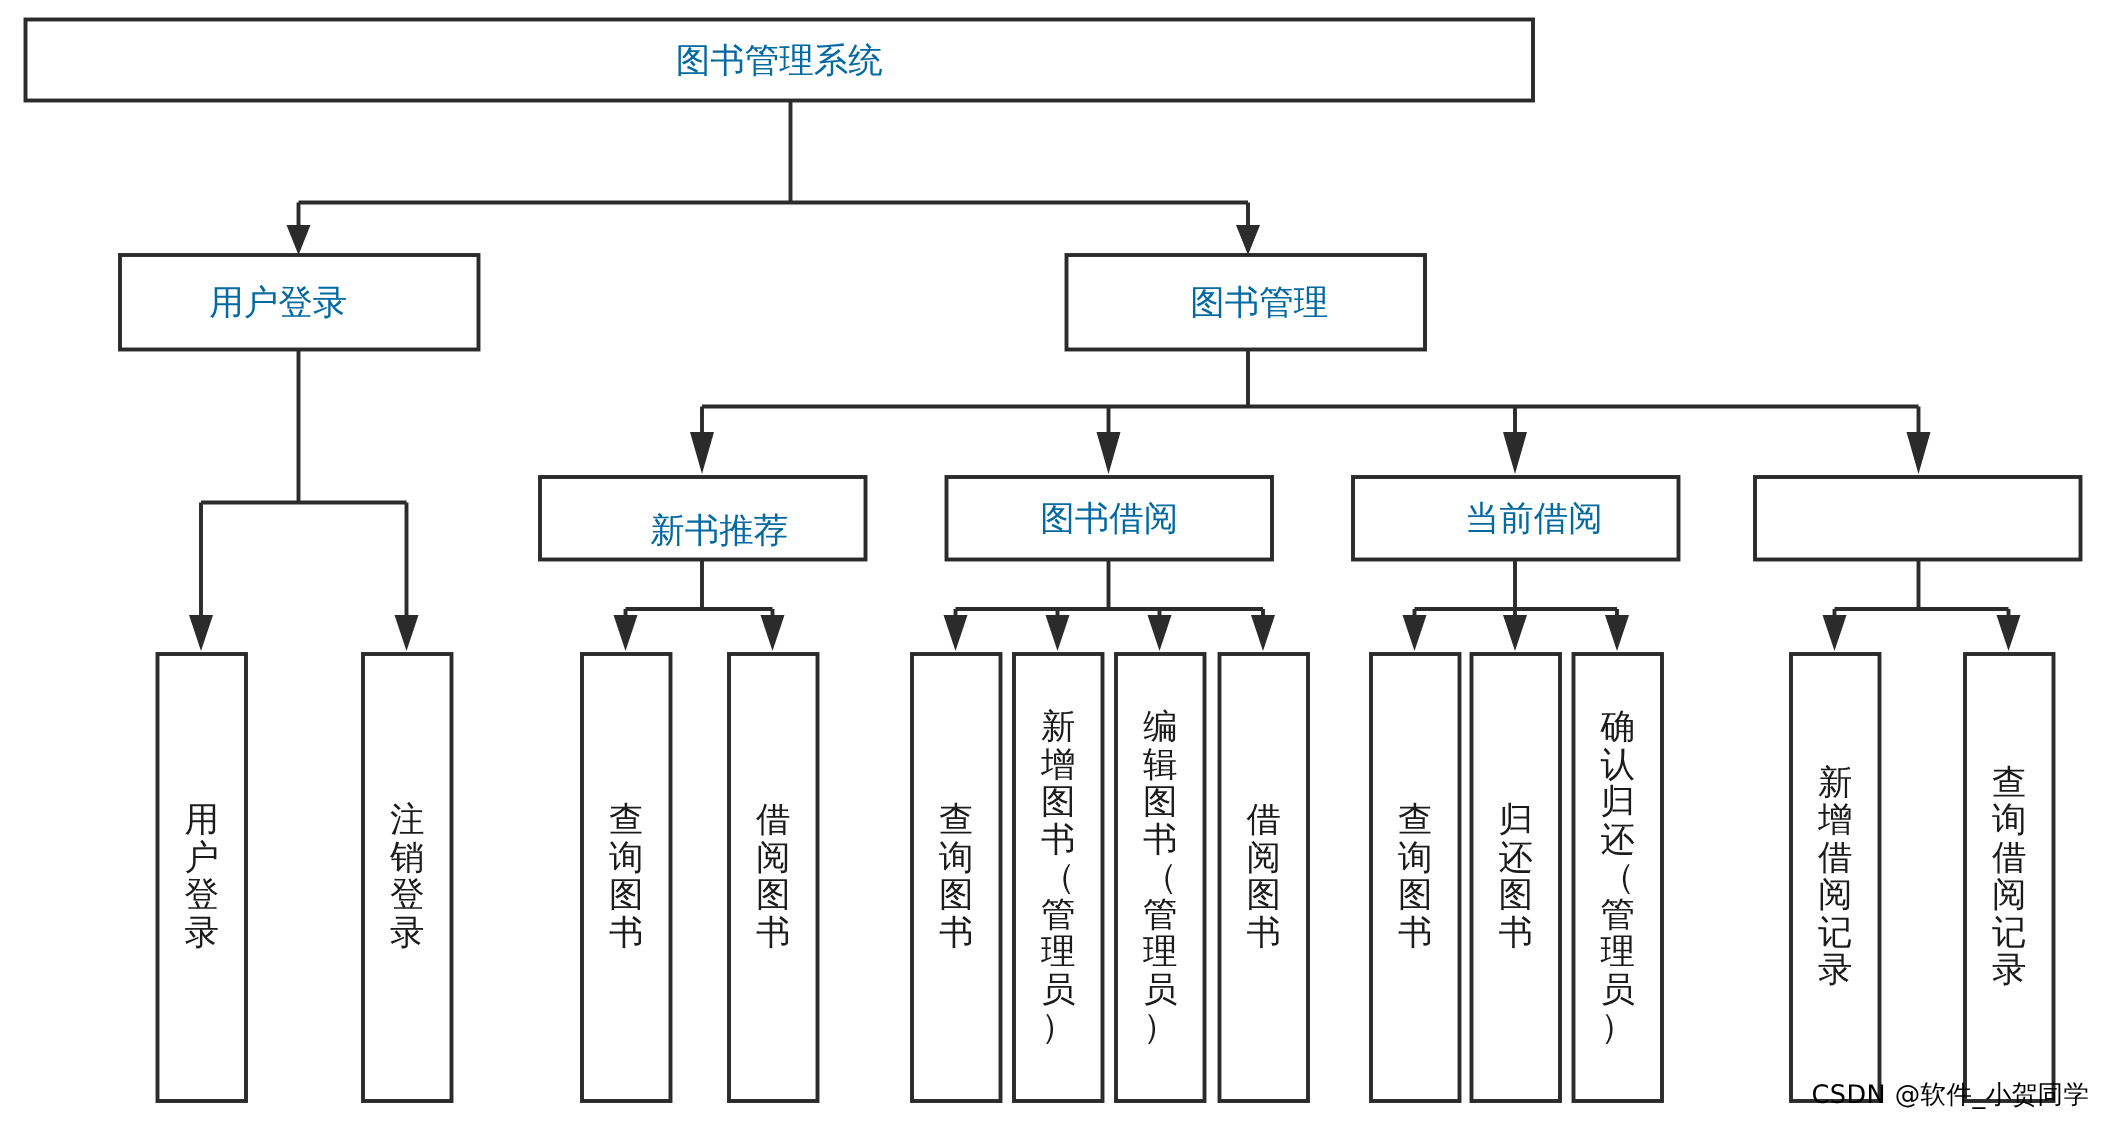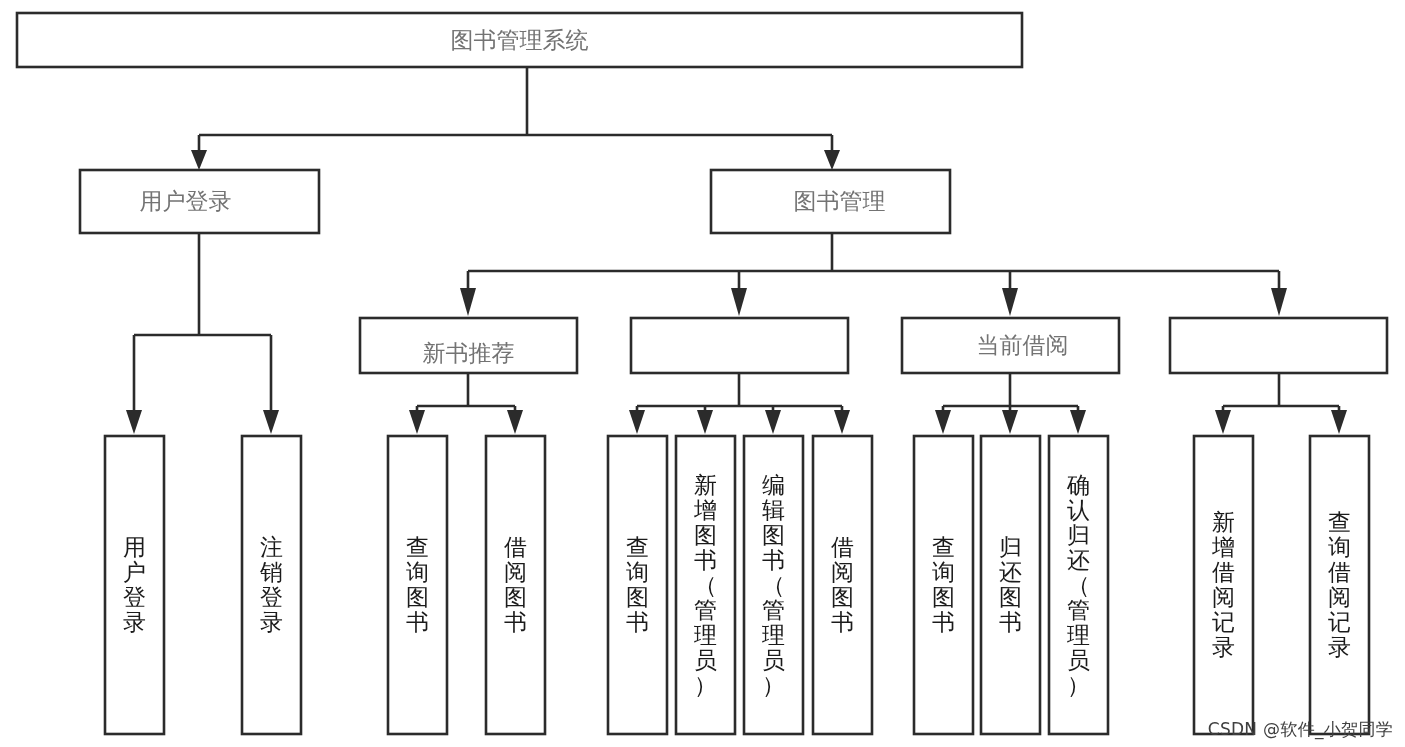--- a/index.html
+++ b/index.html
@@ -57,29 +57,29 @@
     text-align: center;
     white-space: nowrap;
   }
   .horiz-text-wrap {
     position: absolute;
     display: flex;
     align-items: center;
     justify-content: center;
     pointer-events: none;
     font-size: 23px;
-    color: #737373;
+    color: #0369a1;
     white-space: nowrap;
   }
   .watermark {
     position: absolute;
     right: 12px;
     bottom: 6px;
     font-size: 17px;
-    color: #404040;
+    color: #000000;
     letter-spacing: 0.3px;
     white-space: nowrap;
   }
 </style>
 </head>
 <body>
 
 <div id="diagram-root">
 
   <svg class="diagram-canvas" viewBox="0 0 1405 747">
@@ -176,21 +176,22 @@
       <rect class="node-box" x="1194" y="436" width="59" height="298"></rect>
       <rect class="node-box" x="1310" y="436" width="59" height="298"></rect>
     </g>
   </svg>
 
   <div class="horiz-text-wrap" style="left:17px; top:13px; width:1005px; height:54px;">图书管理系统</div>
 
   <div class="horiz-text-wrap" style="left:80px; top:170px; width:211px; height:63px;">用户登录</div>
   <div class="horiz-text-wrap" style="left:711px; top:170px; width:257px; height:63px;">图书管理</div>
 
-  <div class="horiz-text-wrap" style="left:360px; top:318px; width:217px; height:70px;">新书推荐</div>
+  <div class="horiz-text-wrap" style="left:360px; top:318px; width:217px; height:70px;padding-left:11px;">新书推荐</div>
+  <div class="horiz-text-wrap" style="left:631px; top:318px; width:217px; height:55px;">图书借阅</div>
   <div class="horiz-text-wrap" style="left:902px; top:318px; width:217px; height:55px;padding-left:12px;">当前借阅</div>
 
   <div class="vert-text-wrap" style="left: 105px; top: 436px; width: 59px; height: 298px; padding-top: 99px;">
       <span>用</span>
       <span>户</span>
       <span>登</span>
       <span>录</span>
     </div>
   <div class="vert-text-wrap" style="left: 242px; top: 436px; width: 59px; height: 298px; padding-top: 99px;">
       <span>注</span>

